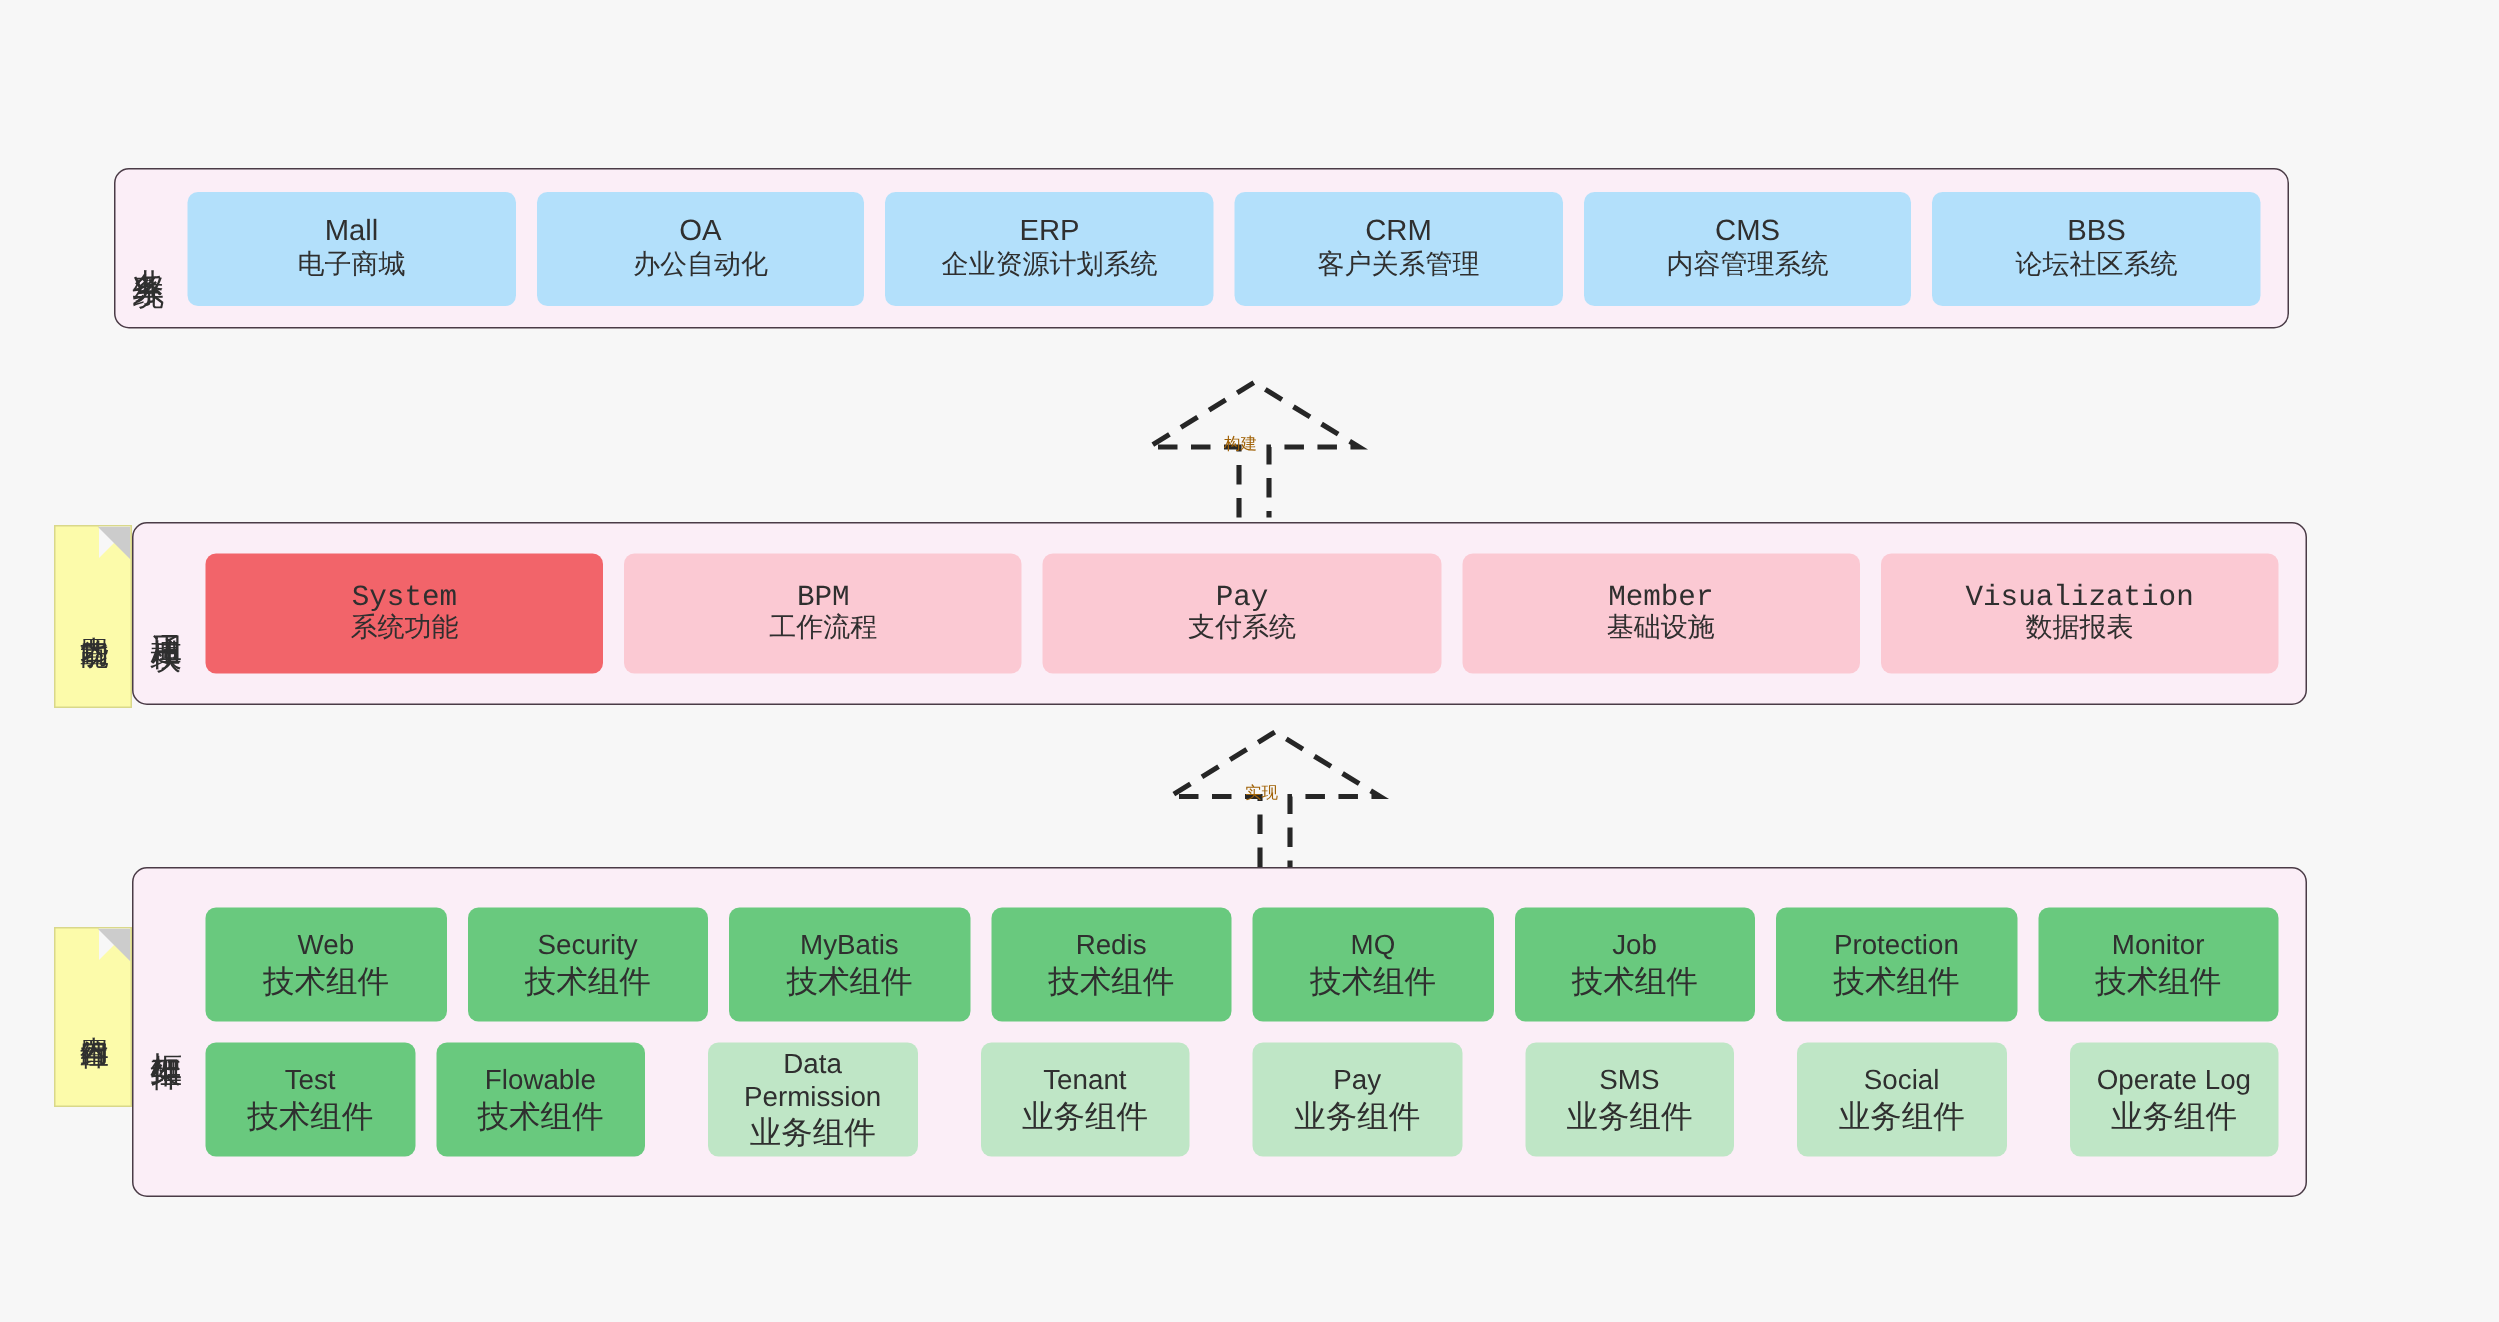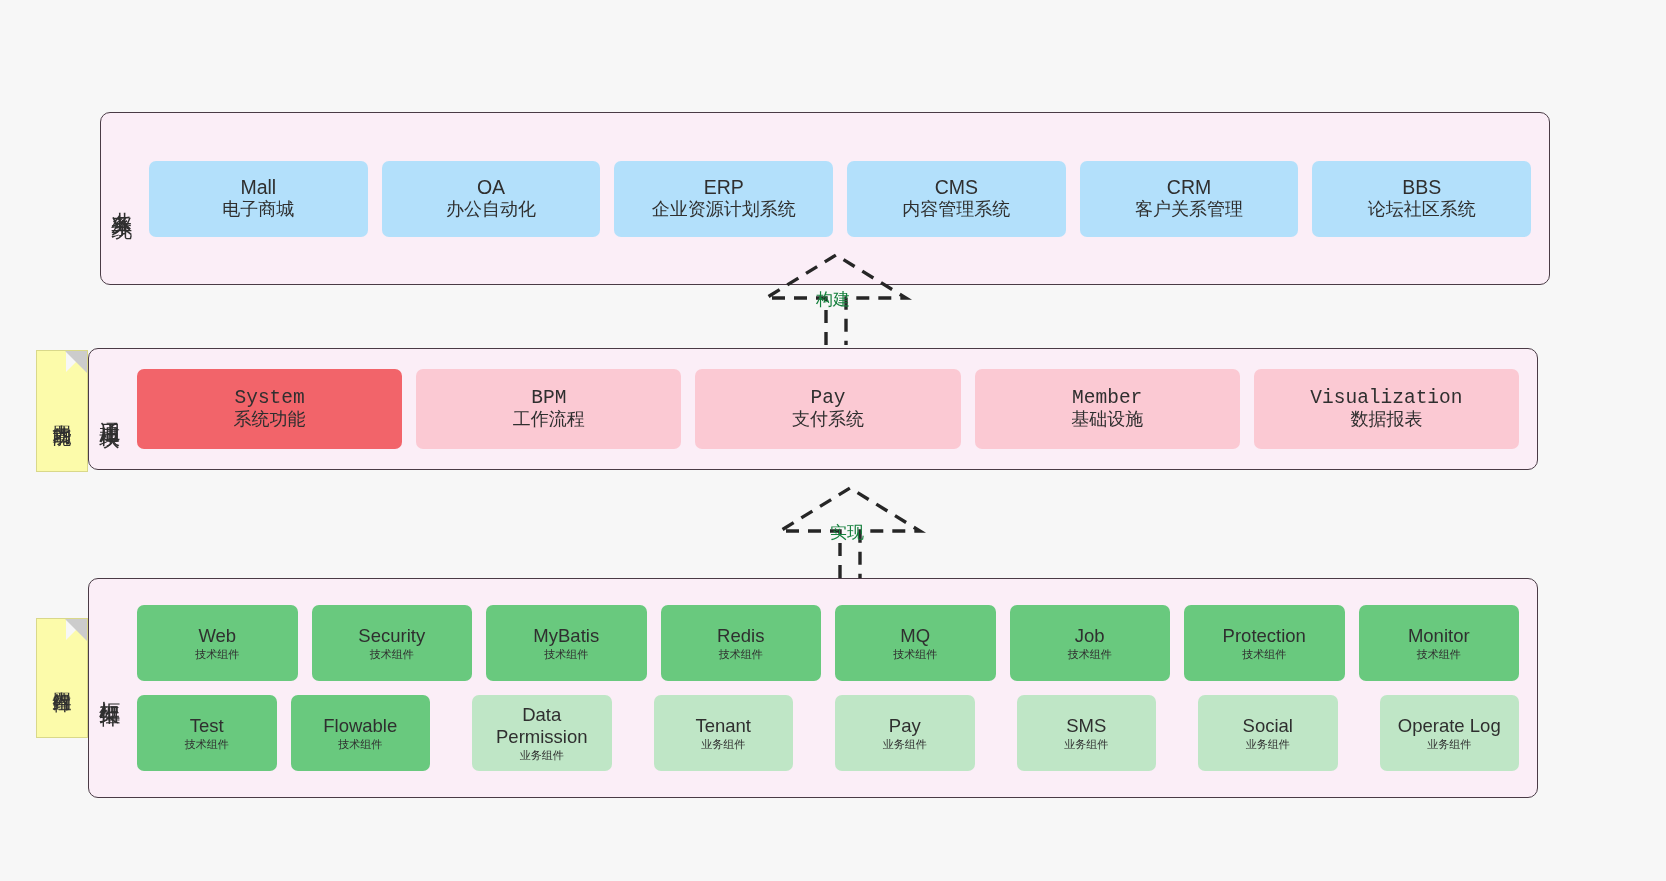--- a/index.html
+++ b/index.html
@@ -83,31 +83,31 @@
   }
 
   
   .c-blue        { background: #b3e0fb; }
   .c-red         { background: #f2646a; }
   .c-pink        { background: #fbc9d3; }
   .c-green       { background: #69c97e; }
   .c-green-light { background: #bfe6c6; margin-left: 28px; }
 
   
-  #layer-business { left: 100px;  top: 112px; width: 1450px; height: 173px; justify-content: space-between; }
+  #layer-business { left: 76px;  top: 112px; width: 1450px; height: 107px; justify-content: space-between; }
   #layer-common   { left: 88px;  top: 348px; width: 1450px; height: 122px; }
   #layer-frame    { left: 88px;  top: 578px; width: 1450px; height: 220px; }
 
   #layer-business .layer-body { padding-right: 18px; }
   #layer-business .row { height: 76px; }
   #layer-common .row { height: 80px; font-family: Liberation Mono, monospace; }
   #layer-frame .layer-body { gap: 14px; }
   #layer-frame .row { height: 76px; }
   #layer-frame .cell .en { font-size: 18.5px; }
-  #layer-frame .cell .cn { font-size: 11px; }
+  #layer-frame .cell .cn { font-size: 21px; }
 
   
   .note {
     position: absolute;
     width: 52px;
     background: #fcfbaa;
     border: 1px solid #d9d88a;
     box-sizing: border-box;
     display: flex;
     align-items: center;
@@ -142,22 +142,22 @@
 
   
   .connector {
     position: absolute;
     width: 200px;
     height: 100px;
   }
   .connector svg { display: block; overflow: visible; }
   .conn-label {
     position: absolute;
-    font-size: 17px;
-    color: #15803d;
+    font-size: 11px;
+    color: #a16207;
     background: transparent;
     white-space: nowrap;
   }
   #connector-build  { left: 736px; top: 250px; }
   #connector-build .conn-label  { left: 80px; top: 38px; }
   #connector-impl   { left: 750px; top: 483px; }
   #connector-impl .conn-label   { left: 80px; top: 38px; }
 </style>
 </head>
 <body>
@@ -174,26 +174,26 @@
         </div>
         <div class="cell c-blue">
           <span class="en">OA</span>
           <span class="cn">办公自动化</span>
         </div>
         <div class="cell c-blue">
           <span class="en">ERP</span>
           <span class="cn">企业资源计划系统</span>
         </div>
         <div class="cell c-blue">
+          <span class="en">CRM</span>
+          <span class="cn">客户关系管理</span>
+        </div>
+        <div class="cell c-blue">
           <span class="en">CMS</span>
           <span class="cn">内容管理系统</span>
-        </div>
-        <div class="cell c-blue">
-          <span class="en">CRM</span>
-          <span class="cn">客户关系管理</span>
         </div>
         <div class="cell c-blue">
           <span class="en">BBS</span>
           <span class="cn">论坛社区系统</span>
         </div>
       </div>
     </div>
   </div>
 
   <div class="connector" id="connector-build">

